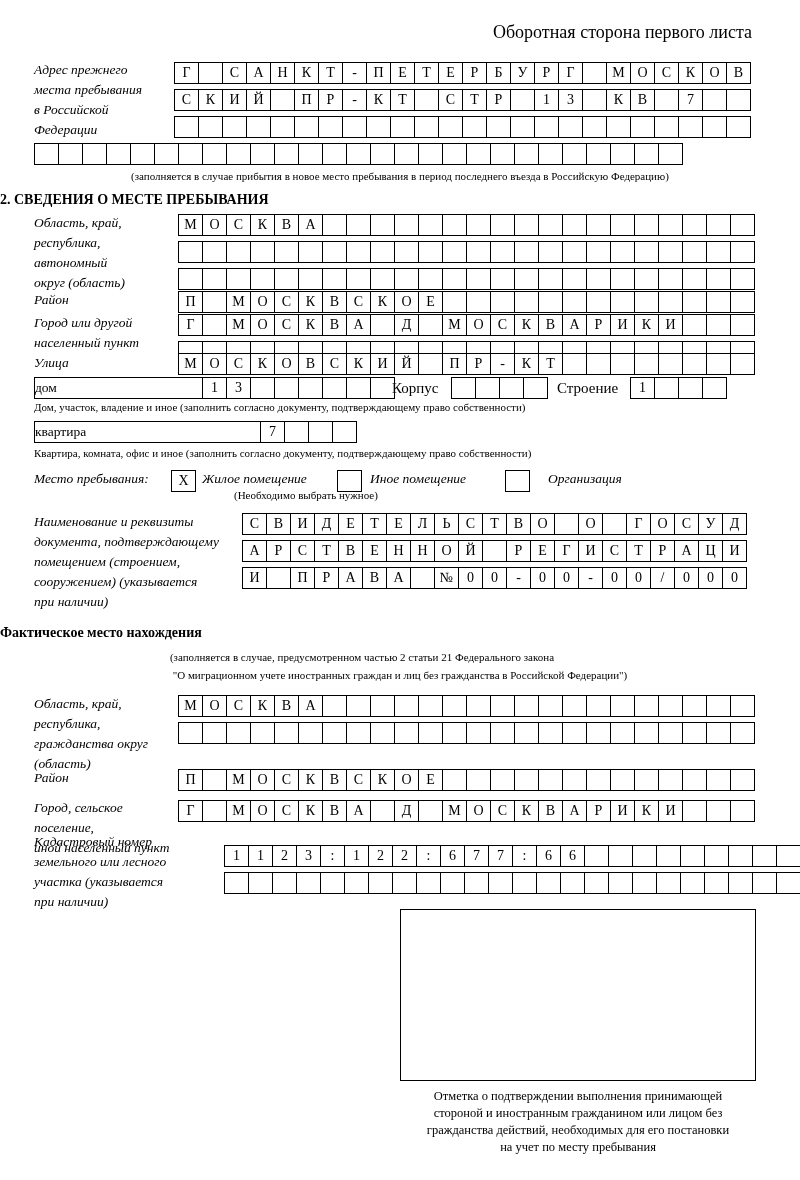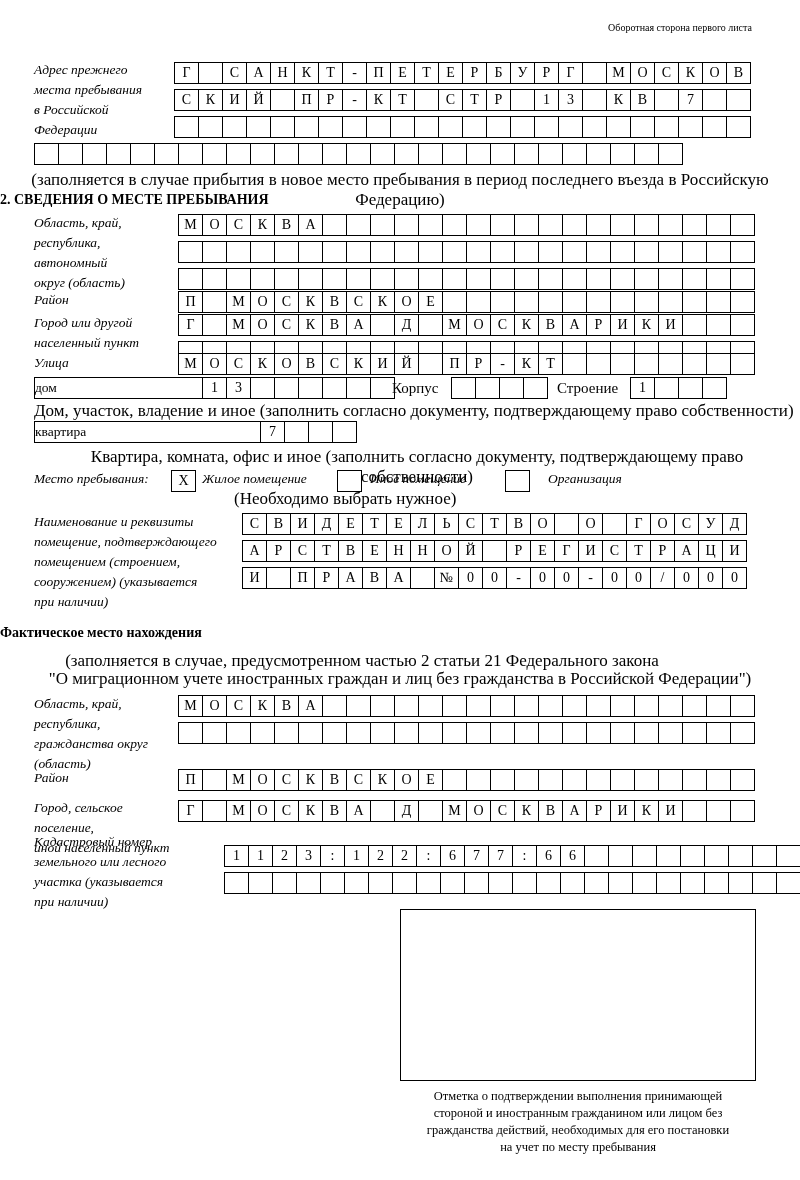--- a/index.html
+++ b/index.html
@@ -7,42 +7,42 @@
     width:800px;height:1180px;
     background:#ffffff;
     font-family:"Liberation Serif", serif;
     color:#000;
     position:relative;
   }
   .page{position:relative;width:800px;height:1180px;}
 
   .hdr-right{
     position:absolute; right:48px; top:22px;
-    font-size:10px;
+    font-size:18px;
   }
 
   .lbl{font-size:13.5px; line-height:20px;font-style:italic;}
   .center{text-align:center;}
 
   
   .cells{display:flex;}
   .cell{
     width:25px;height:22px;
     border:1px solid #000;
     margin-right:-1px;
     box-sizing:border-box;
     font-size:14px;
     line-height:20px;
     text-align:center;
     font-family:"Liberation Serif", serif;
     background:#fff;
   }
   .row-abs{position:absolute;}
 
-  .note{font-size:17px;text-align:center;}
+  .note{font-size:11px;text-align:center;}
 
   .boxlbl{
     border:1px solid #000;
     box-sizing:border-box;
     height:22px;
     font-size:13.5px;
     text-align:left;
     line-height:20px;
     margin-right:-1px;
   }
@@ -435,21 +435,21 @@
   <div class="row-abs cell" style="left:171px; top:470px;">Х</div>
   <div class="row-abs lbl" style="left:202px; top:469px;">Жилое помещение</div>
   <div class="row-abs cell" style="left:337px; top:470px;"></div>
   <div class="row-abs lbl" style="left:370px; top:469px;">Иное помещение</div>
   <div class="row-abs cell" style="left:505px; top:470px;"></div>
   <div class="row-abs lbl" style="left:548px; top:469px;">Организация</div>
   <div class="row-abs note" style="left:234px; top:489px;">(Необходимо выбрать нужное)</div>
 
   <div class="row-abs lbl" style="left:34px; top:512px; width:210px;">
     <div>Наименование и реквизиты</div>
-    <div>помещение, подтверждающего</div>
+    <div>документа, подтверждающему</div>
     <div>помещением (строением,</div>
     <div>сооружением) (указывается</div>
     <div>при наличии)</div>
   </div>
   <div class="row-abs cells" id="s2-doc0" style="left:242px; top:513px;">
       <div class="cell">С</div>
       <div class="cell">В</div>
       <div class="cell">И</div>
       <div class="cell">Д</div>
       <div class="cell">Е</div>

